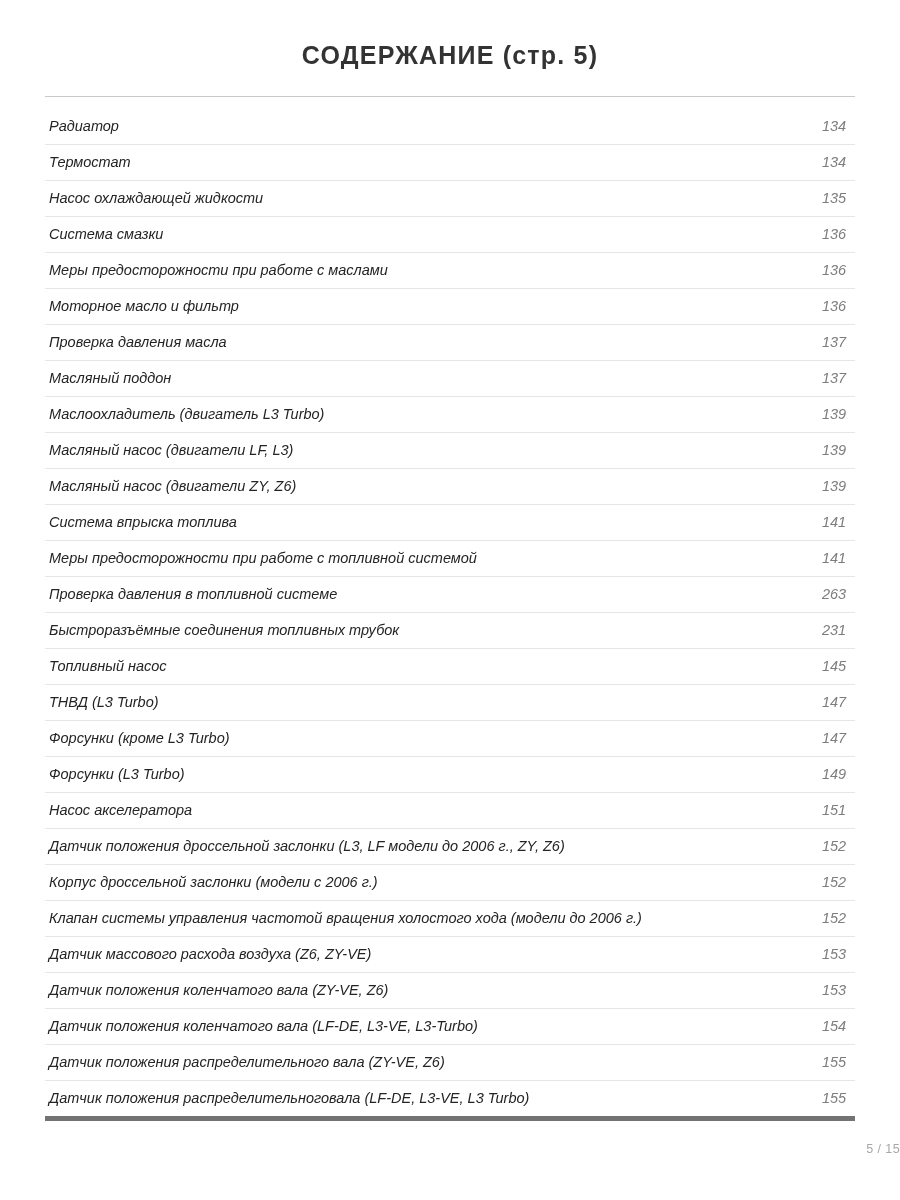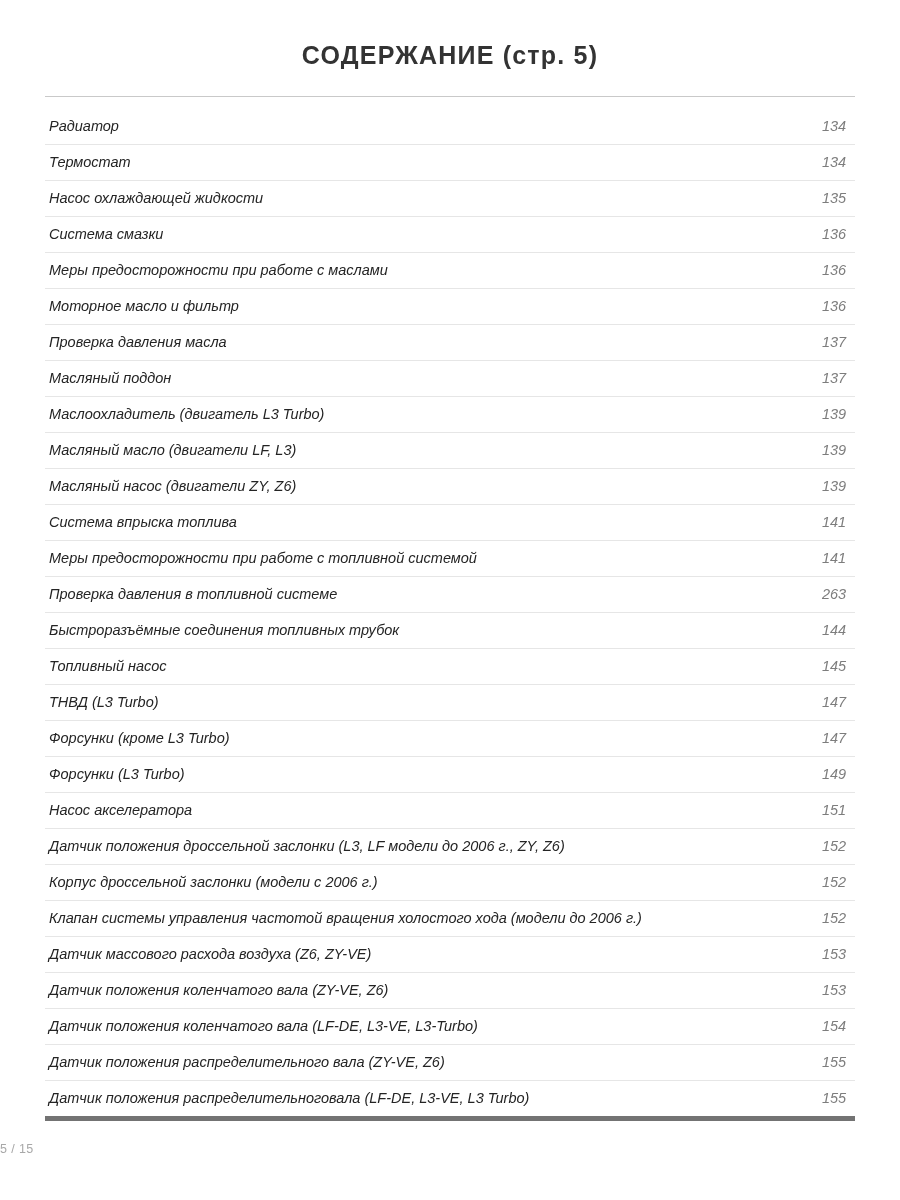--- a/index.html
+++ b/index.html
@@ -72,21 +72,21 @@
     text-align: center;
     min-width: 34px;
     flex: 0 0 auto;
     white-space: nowrap;
   }
   .footer {
     position: absolute;
     left: 0;
     right: 0;
     bottom: 44px;
-    text-align: left;
+    text-align: right;
     font-size: 12.5px;
     color: #a8a8a8;
     letter-spacing: 0.4px;
   }
 </style>
 </head>
 <body>
 
 <div class="page">
 
@@ -125,42 +125,42 @@
       </div>
       <div class="toc-row">
         <span class="toc-title">Масляный поддон</span>
         <span class="toc-page">137</span>
       </div>
       <div class="toc-row">
         <span class="toc-title">Маслоохладитель (двигатель L3 Turbo)</span>
         <span class="toc-page">139</span>
       </div>
       <div class="toc-row">
-        <span class="toc-title">Масляный масло (двигатели LF, L3)</span>
+        <span class="toc-title">Масляный насос (двигатели LF, L3)</span>
         <span class="toc-page">139</span>
       </div>
       <div class="toc-row">
         <span class="toc-title">Масляный насос (двигатели ZY, Z6)</span>
         <span class="toc-page">139</span>
       </div>
       <div class="toc-row">
         <span class="toc-title">Система впрыска топлива</span>
         <span class="toc-page">141</span>
       </div>
       <div class="toc-row">
         <span class="toc-title">Меры предосторожности при работе с топливной системой</span>
         <span class="toc-page">141</span>
       </div>
       <div class="toc-row">
         <span class="toc-title">Проверка давления в топливной системе</span>
         <span class="toc-page">263</span>
       </div>
       <div class="toc-row">
         <span class="toc-title">Быстроразъёмные соединения топливных трубок</span>
-        <span class="toc-page">144</span>
+        <span class="toc-page">231</span>
       </div>
       <div class="toc-row">
         <span class="toc-title">Топливный насос</span>
         <span class="toc-page">145</span>
       </div>
       <div class="toc-row">
         <span class="toc-title">ТНВД (L3 Turbo)</span>
         <span class="toc-page">147</span>
       </div>
       <div class="toc-row">

